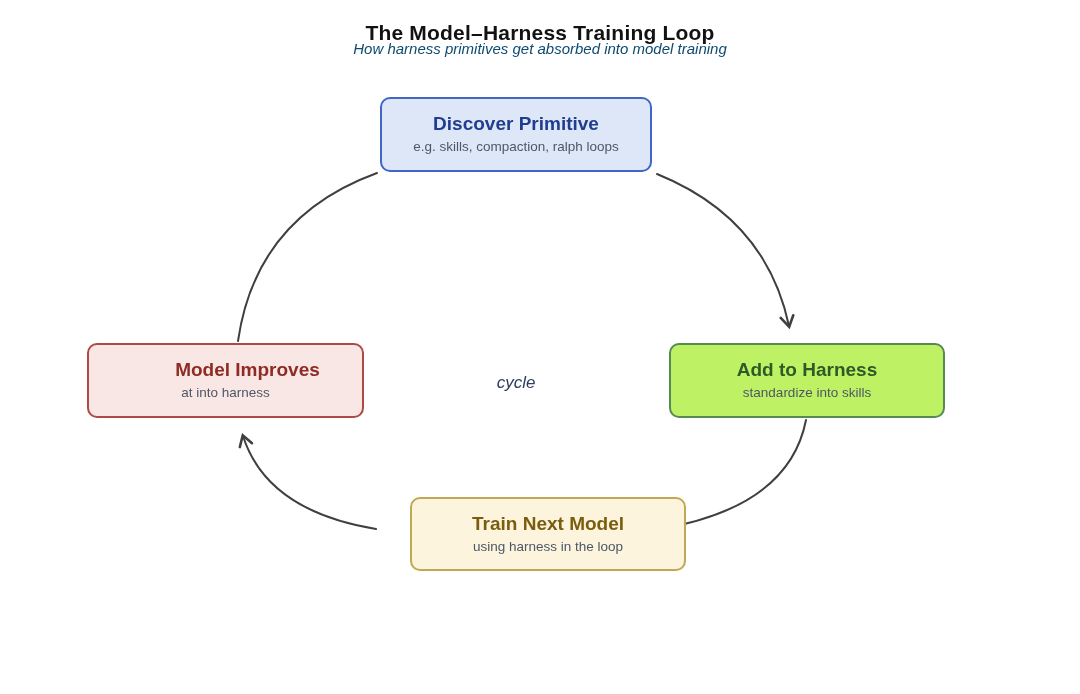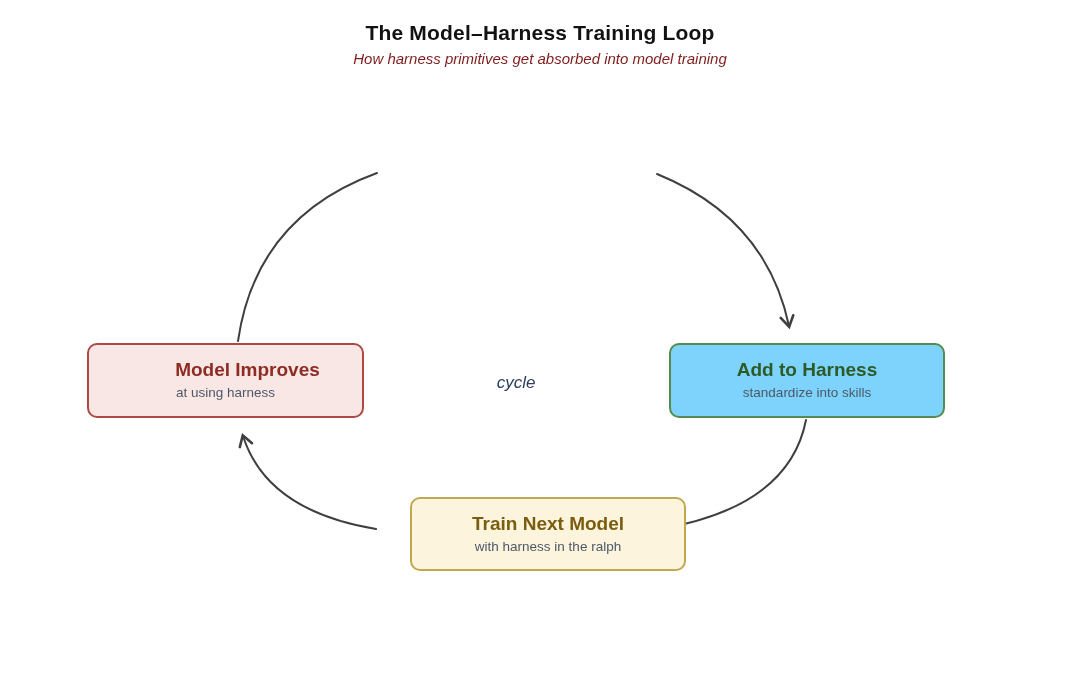--- a/index.html
+++ b/index.html
@@ -16,26 +16,26 @@
     top: 21px; left: 0;
     width: 100%;
     text-align: center;
     font-size: 21px;
     font-weight: 700;
     color: #121212;
     letter-spacing: 0.2px;
   }
   .header-sub {
     position: absolute;
-    top: 50px; left: 0;
+    top: 40px; left: 0;
     width: 100%;
     text-align: center;
     font-size: 15px;
     font-style: italic;
-    color: #7f1d1d;
+    color: #0c4a6e;
   }
   .arrow-layer {
     position: absolute;
     top: 0; left: 0;
     width: 1080px; height: 694px;
     z-index: 1;
     pointer-events: none;
   }
   .node {
     position: absolute;
@@ -83,33 +83,37 @@
       <marker id="arrowhead" viewBox="0 0 10 10" refX="7" refY="5" markerWidth="8" markerHeight="8" orient="auto-start-reverse">
         <path class="arrow-stroke" d="M1,1 L7.5,5 L1,9" fill="none" stroke="#3f3f3f" stroke-width="1.6" stroke-linecap="round"></path>
       </marker>
     </defs>
     <path class="arrow-stroke" d="M 657 174 Q 766 218, 789 326" fill="none" stroke="#3f3f3f" stroke-width="2" stroke-linecap="round" marker-end="url(#arrowhead)"></path>
     <path class="arrow-stroke" d="M 806 420 Q 789 507, 660 529" fill="none" stroke="#3f3f3f" stroke-width="2" stroke-linecap="round"></path>
     <path class="arrow-stroke" d="M 376 529 Q 267 511, 243 436" fill="none" stroke="#3f3f3f" stroke-width="2" stroke-linecap="round" marker-end="url(#arrowhead)"></path>
     <path class="arrow-stroke" d="M 238 341 Q 256 217, 377 173" fill="none" stroke="#3f3f3f" stroke-width="2" stroke-linecap="round"></path>
   </svg>
 
+  <div class="node node-discover" style="background: rgb(221, 231, 248); border-color: rgb(65, 102, 197);">
+    <div class="node-title" style="color: rgb(32, 61, 143);">Discover Primitive</div>
+    <div class="node-sub">e.g. skills, compaction, ralph loops</div>
+  </div>
 
-  <div class="node node-harness" style="background: #7dd3fc; border-color: rgb(85, 139, 80);">
+  <div class="node node-harness" style="background: #bef264; border-color: rgb(85, 139, 80);">
     <div class="node-title" style="color: rgb(45, 90, 39);">Add to Harness</div>
     <div class="node-sub">standardize into skills</div>
   </div>
 
   <div class="node node-train" style="background: rgb(252, 244, 221); border-color: rgb(192, 169, 80); margin-left: 32px;">
     <div class="node-title" style="color: rgb(122, 93, 15);">Train Next Model</div>
-    <div class="node-sub">with harness in the ralph</div>
+    <div class="node-sub">using harness in the loop</div>
   </div>
 
   <div class="node node-improves" style="background: rgb(249, 231, 230); border-color: rgb(173, 74, 69);">
     <div class="node-title" style="color: rgb(142, 44, 36); margin-left: 44px;">Model Improves</div>
-    <div class="node-sub">at using harness</div>
+    <div class="node-sub">at into harness</div>
   </div>
 
   <div class="center-label">
     <div>cycle</div>
   </div>
 
 </div>
 
 </body></html>

